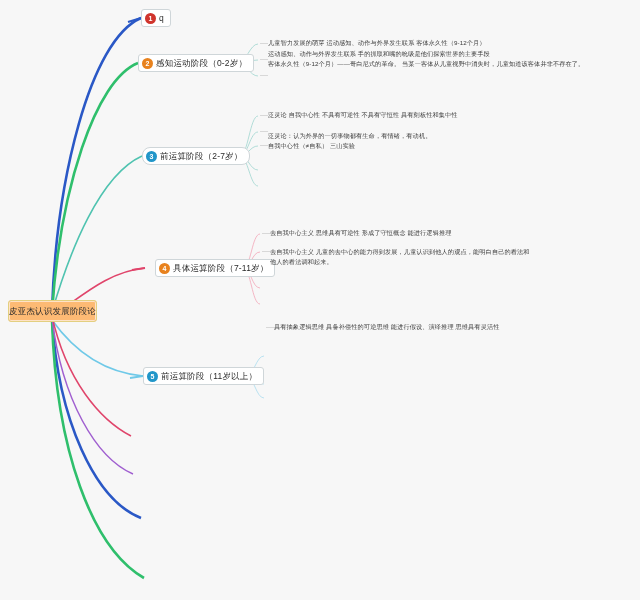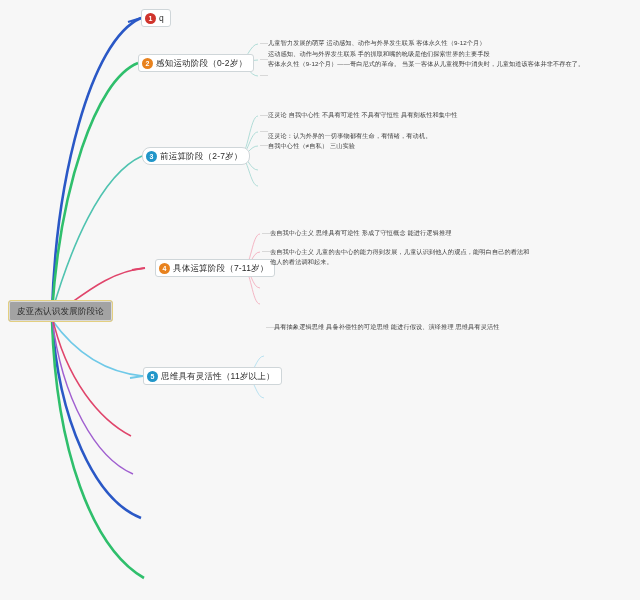--- a/index.html
+++ b/index.html
@@ -32,24 +32,24 @@
   }
   .badge{
     width:11px;height:11px;border-radius:50%;
     display:inline-flex;align-items:center;justify-content:center;
     color:#fff;font-size:7px;line-height:11px;font-weight:bold;
     flex:0 0 auto;
   }
 
   #root-node{
     left:8px;top:300px;
-    background:#a3a3a3;
+    background:#fdba74;
     border:1px solid #e3cf80;
     border-radius:3px;
-    padding:4px 8px;
+    padding:4px 0;
     font-size:9px;
     color:#2b2b2b;
     letter-spacing:.3px;
     white-space:nowrap;
   }
 
   .leaf-text{
     position:absolute;
     font-size:6.2px;
     line-height:10.5px;
@@ -133,21 +133,21 @@
     <span class="label">前运算阶段（2-7岁）</span>
   </div>
 
   <div class="node" style="left:155px;top:259px;">
     <span class="badge" style="background:#e8821e">4</span>
     <span class="label">具体运算阶段（7-11岁）</span>
   </div>
 
   <div class="node" style="left:143px;top:367px;">
     <span class="badge" style="background:#2196c9">5</span>
-    <span class="label">思维具有灵活性（11岁以上）</span>
+    <span class="label">前运算阶段（11岁以上）</span>
   </div>
 
   <div class="leaf-text" style="left:268px;top:38px;width:368px;">
     <div>儿童智力发展的萌芽 运动感知、动作与外界发生联系 客体永久性（9-12个月）</div>
     <div>运动感知、动作与外界发生联系          手的抓取和嘴的吮吸是他们探索世界的主要手段</div>
     <div>客体永久性（9-12个月）——哥白尼式的革命。          当某一客体从儿童视野中消失时，儿童知道该客体并非不存在了。</div>
   </div>
   <div class="sep-line" style="left:260px;top:43px;width:8px;"></div>
   <div class="sep-line" style="left:260px;top:59px;width:8px;"></div>
   <div class="sep-line" style="left:260px;top:75px;width:8px;"></div>

